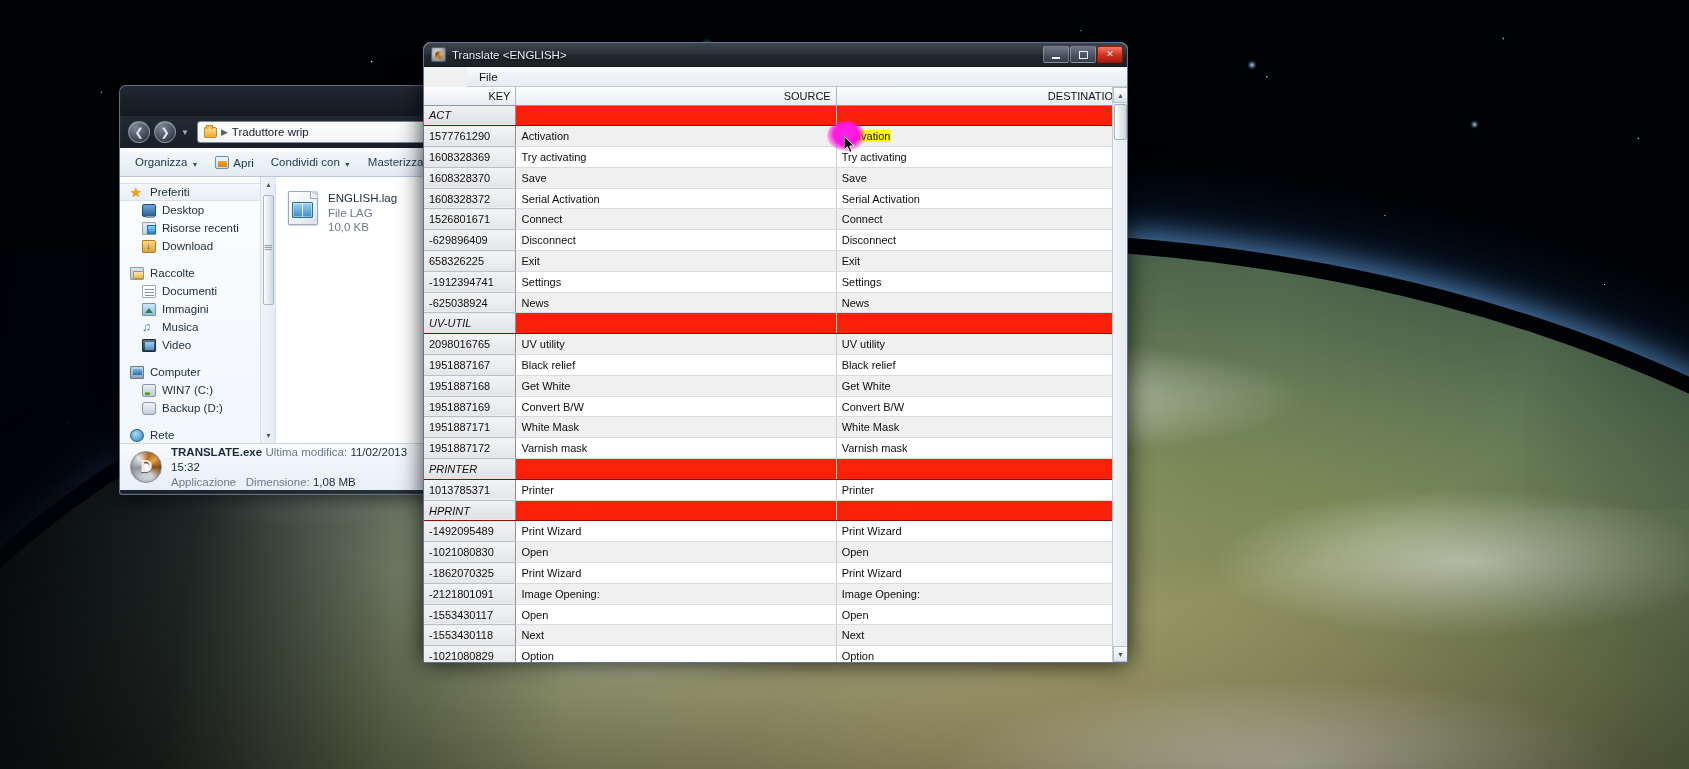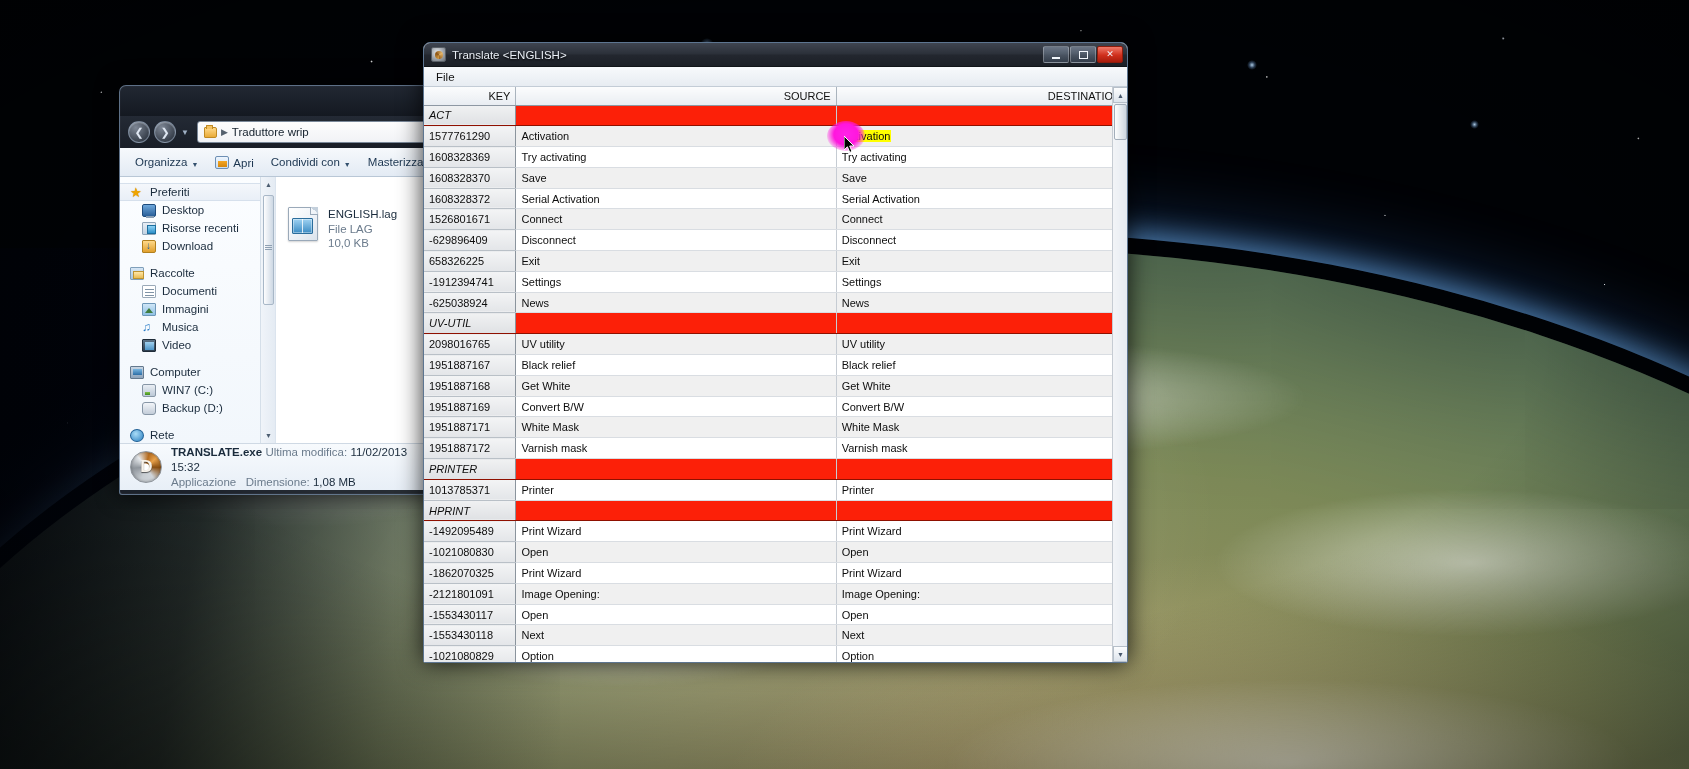--- a/index.html
+++ b/index.html
@@ -185,21 +185,21 @@
     background:linear-gradient(180deg,#9fd0ef,#4d94c7); }
   .ic-computer { background:linear-gradient(180deg,#c8d6e4,#8ea4bb); border:1px solid #63788d; border-radius:1px; }
   .ic-computer:after { content:""; position:absolute; left:2px; top:2px; width:9px; height:6px;
     background:linear-gradient(180deg,#79b6e0,#2d6ea6); }
   .ic-drive { background:linear-gradient(180deg,#e9eef4,#bcc9d7); border:1px solid #8796a6; border-radius:2px; }
   .ic-drive:after { content:""; position:absolute; left:2px; top:7px; width:5px; height:3px;
     background:linear-gradient(180deg,#7ec242,#3e8a20); }
   .ic-drive2 { background:linear-gradient(180deg,#f2f5f9,#c3cdd9); border:1px solid #8796a6; border-radius:3px; }
   .ic-net { background:radial-gradient(circle at 40% 35%,#a9dcf7,#2b7fc0); border:1px solid #1d5e94; border-radius:50%; }
 
-  .exp-file-pane { flex:1; background:#fff; padding:30px 0 0 12px; }
+  .exp-file-pane { flex:1; background:#fff; padding:14px 0 0 12px; }
   .file-entry { display:flex; gap:10px; align-items:flex-start; }
   .lag-icon { width:30px; height:34px; position:relative; flex:0 0 auto; }
   .lag-icon .pg {
     position:absolute; inset:0; background:linear-gradient(135deg,#ffffff 0%,#eef2f7 55%,#dbe3ec 100%);
     border:1px solid #9aa9b9; border-radius:1px 6px 1px 1px;
     box-shadow:0 1px 2px rgba(0,0,0,.18);
   }
   .lag-icon .fold {
     position:absolute; right:0; top:0; width:8px; height:8px;
     background:linear-gradient(225deg,#c4d0dc 0 50%, transparent 50%);
@@ -269,21 +269,21 @@
     background:linear-gradient(180deg, rgba(150,165,185,.55), rgba(70,84,102,.55));
     color:#eef3fa; font-size:9px; line-height:1;
   }
   .wb.close { background:linear-gradient(180deg,#f07a6a,#cf2f1c 55%,#a81c0c); border-color:#8d1c0c; }
   .wb .glyph-min { width:8px; height:2px; background:#f2f6fb; margin-top:6px; }
   .wb .glyph-max { width:9px; height:8px; border:1.5px solid #f2f6fb; }
   .tr-menubar {
     height:20px; display:flex; align-items:center; padding:0 4px;
     background:linear-gradient(180deg,#f7f9fb,#e7ecf2);
     border-bottom:1px solid #c3ccd6;
-    font-size:11.5px; color:#111;
+    font-size:11.5px; color:#111;margin-left:43px;
   }
   .tr-menu-item { padding:2px 8px; border-radius:2px; }
   .tr-grid-wrap { position:relative; height:575px; background:#fff; }
   .tr-grid { width:100%; border-collapse:collapse; table-layout:fixed; font-size:11px; color:#0d0d0d; }
   .tr-grid th {
     height:18px; font-weight:normal; text-align:right; padding:0 5px;
     background:linear-gradient(180deg,#fbfcfd,#e9edf2);
     border-right:1px solid #a9b3bd; border-bottom:1px solid #8e98a3;
     font-size:11px; color:#111;
   }

